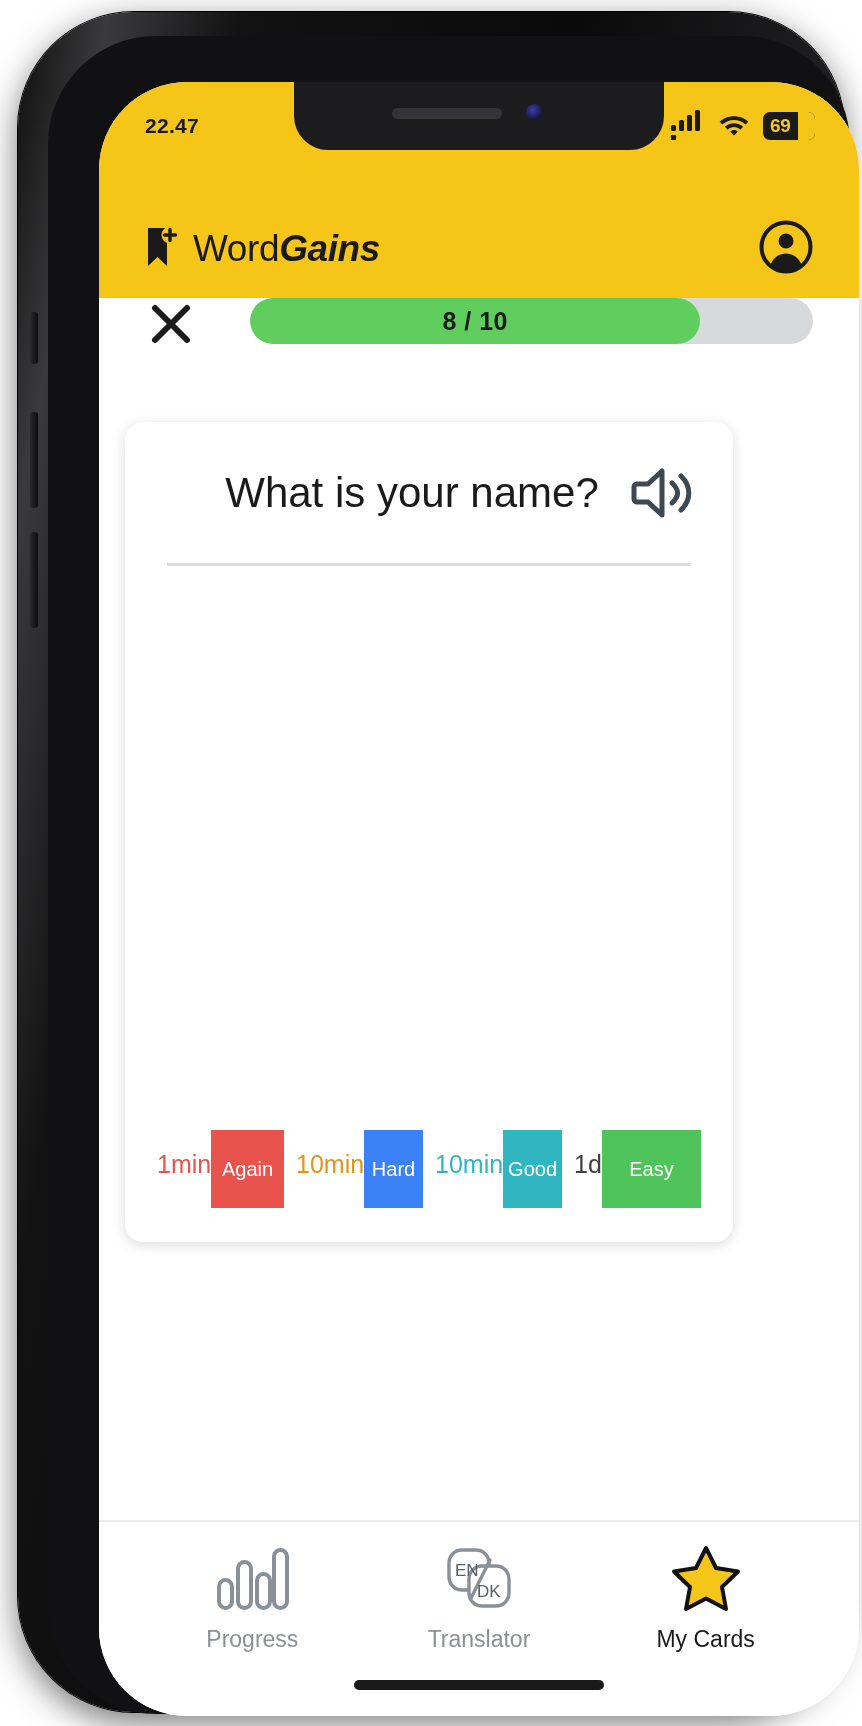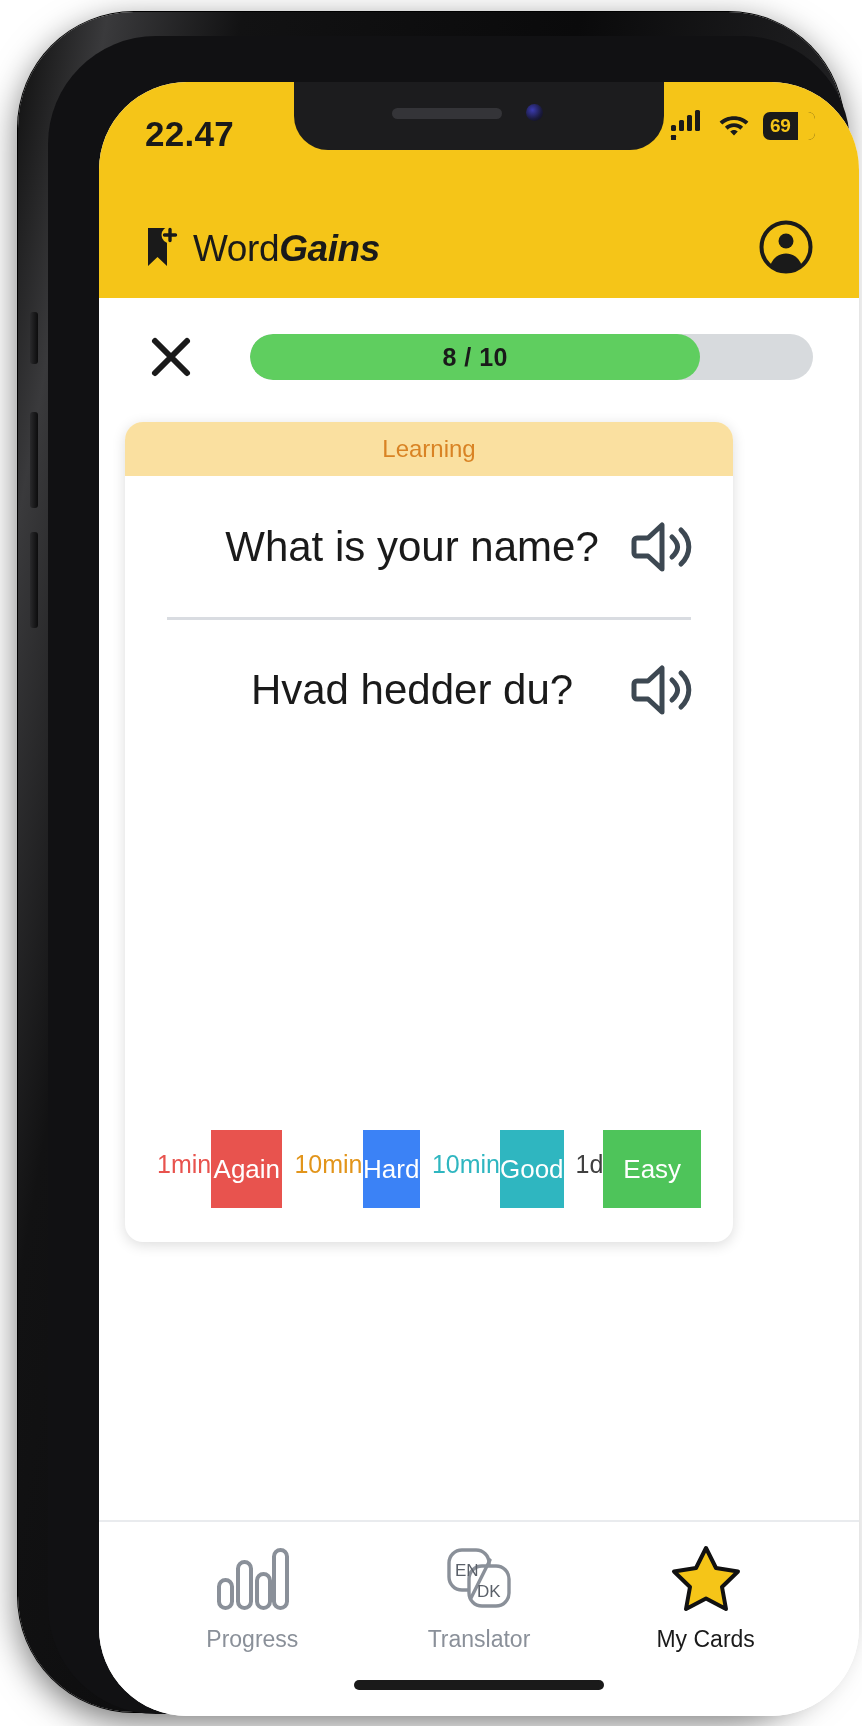--- a/index.html
+++ b/index.html
@@ -60,21 +60,21 @@
     width: 110px; height: 11px; border-radius: 6px;
     background: #343438;
   }
   #notch-camera {
     position: absolute; left: 232px; top: 22px;
     width: 17px; height: 17px; border-radius: 50%;
     background: radial-gradient(circle at 38% 35%, #3b3bb0 0%, #1a1a3d 60%, #0b0b16 100%);
   }
   #status-time {
     position: absolute; left: 46px; top: 32px;
-    font-size: 35px; font-weight: 700; color: #1a1a1a;
+    font-size: 21px; font-weight: 700; color: #1a1a1a;
     letter-spacing: .3px;
   }
   #status-icons {
     position: absolute; right: 44px; top: 30px;
     display: flex; align-items: center; gap: 13px;
   }
   
   .signal-icon { position: relative; width: 34px; height: 28px; }
   .signal-icon .bar {
     position: absolute; bottom: 9px; width: 5px; border-radius: 1.5px; background: #1a1a1a;
@@ -118,21 +118,21 @@
   #brand { display: flex; align-items: center; gap: 14px; }
   #brand-title { font-size: 37px; color: #1a1a1a; letter-spacing: -.4px; }
   #brand-title .b-light { font-weight: 400; }
   #brand-title .b-bold  { font-weight: 700; font-style: italic; }
   #avatar-button { margin-left: auto; }
 
   
   #session-bar {
     position: absolute; left: 0; top: 216px;
     width: 760px; height: 118px;
-    display: flex; align-items: center;
+    display: flex; 
     padding: 0 46px;
     background: #ffffff;
     gap: 21px;
   }
   #close-button {
     width: 52px; height: 52px; flex: none;
     display: flex; align-items: center; justify-content: center;
     cursor: pointer;
   }
   #progress-track {
@@ -196,21 +196,21 @@
     padding: 0 32px 34px 32px;
     display: flex; gap: 12px;
   }
   .answer-col { flex: 1; display: flex; align-items: center; }
   .answer-interval {
     font-size: 25px; margin-bottom: 9px; font-weight: 400;
   }
   .answer-button {
     width: 100%; height: 78px;
     display: flex; align-items: center; justify-content: center;
-    color: #ffffff; font-size: 26px; font-weight: 400;
+    color: #ffffff; font-size: 20px; font-weight: 400;
     cursor: pointer; border: none;
     font-family: "Liberation Sans", sans-serif;
   }
 
   
   #bottom-nav {
     position: absolute; left: 0; bottom: 0;
     width: 760px; height: 196px;
     background: #ffffff;
     border-top: 2px solid #e9ebee;
@@ -303,47 +303,34 @@
           </svg>
         </div>
         <div id="progress-track" style="background: rgb(215, 218, 221);">
           <div id="progress-fill" style="background: rgb(95, 206, 95);">
             <span id="progress-label">8 / 10</span>
           </div>
         </div>
       </div>
 
       <div id="card">
-        <div id="card-status" style="background: rgb(250, 224, 160);">
-          <span id="card-status-label" style="color: rgb(217, 131, 36);">Learning</span>
-        </div>
 
         <div class="card-face" id="card-front">
           <div class="face-text">What is your name?</div>
           <div class="speaker-button">
             <svg width="66" height="60" viewBox="0 0 66 60">
               <path d="M6 21h11L31 8v44L17 39H6a3 3 0 0 1-3-3V24a3 3 0 0 1 3-3z" fill="none" stroke="#3d4852" stroke-width="5" stroke-linejoin="round"></path>
               <path d="M41 20c3.6 3.4 5.6 7.8 5.6 10s-2 6.6-5.6 10" fill="none" stroke="#3d4852" stroke-width="5" stroke-linecap="round"></path>
               <path d="M50 13c5 4.8 7.8 11 7.8 17s-2.8 12.2-7.8 17" fill="none" stroke="#3d4852" stroke-width="5" stroke-linecap="round"></path>
             </svg>
           </div>
         </div>
 
         <div id="card-divider"></div>
 
-        <div class="card-face" id="card-back">
-          <div class="face-text">Hvad hedder du?</div>
-          <div class="speaker-button">
-            <svg width="66" height="60" viewBox="0 0 66 60">
-              <path d="M6 21h11L31 8v44L17 39H6a3 3 0 0 1-3-3V24a3 3 0 0 1 3-3z" fill="none" stroke="#3d4852" stroke-width="5" stroke-linejoin="round"></path>
-              <path d="M41 20c3.6 3.4 5.6 7.8 5.6 10s-2 6.6-5.6 10" fill="none" stroke="#3d4852" stroke-width="5" stroke-linecap="round"></path>
-              <path d="M50 13c5 4.8 7.8 11 7.8 17s-2.8 12.2-7.8 17" fill="none" stroke="#3d4852" stroke-width="5" stroke-linecap="round"></path>
-            </svg>
-          </div>
-        </div>
 
         <div id="card-spacer"></div>
 
         <div id="answers">
           <div class="answer-col">
             <span class="answer-interval" style="color: rgb(232, 83, 78);">1min</span>
             <button class="answer-button" style="background: rgb(232, 83, 78);">Again</button>
           </div>
           <div class="answer-col">
             <span class="answer-interval" style="color: rgb(226, 149, 27);">10min</span>

